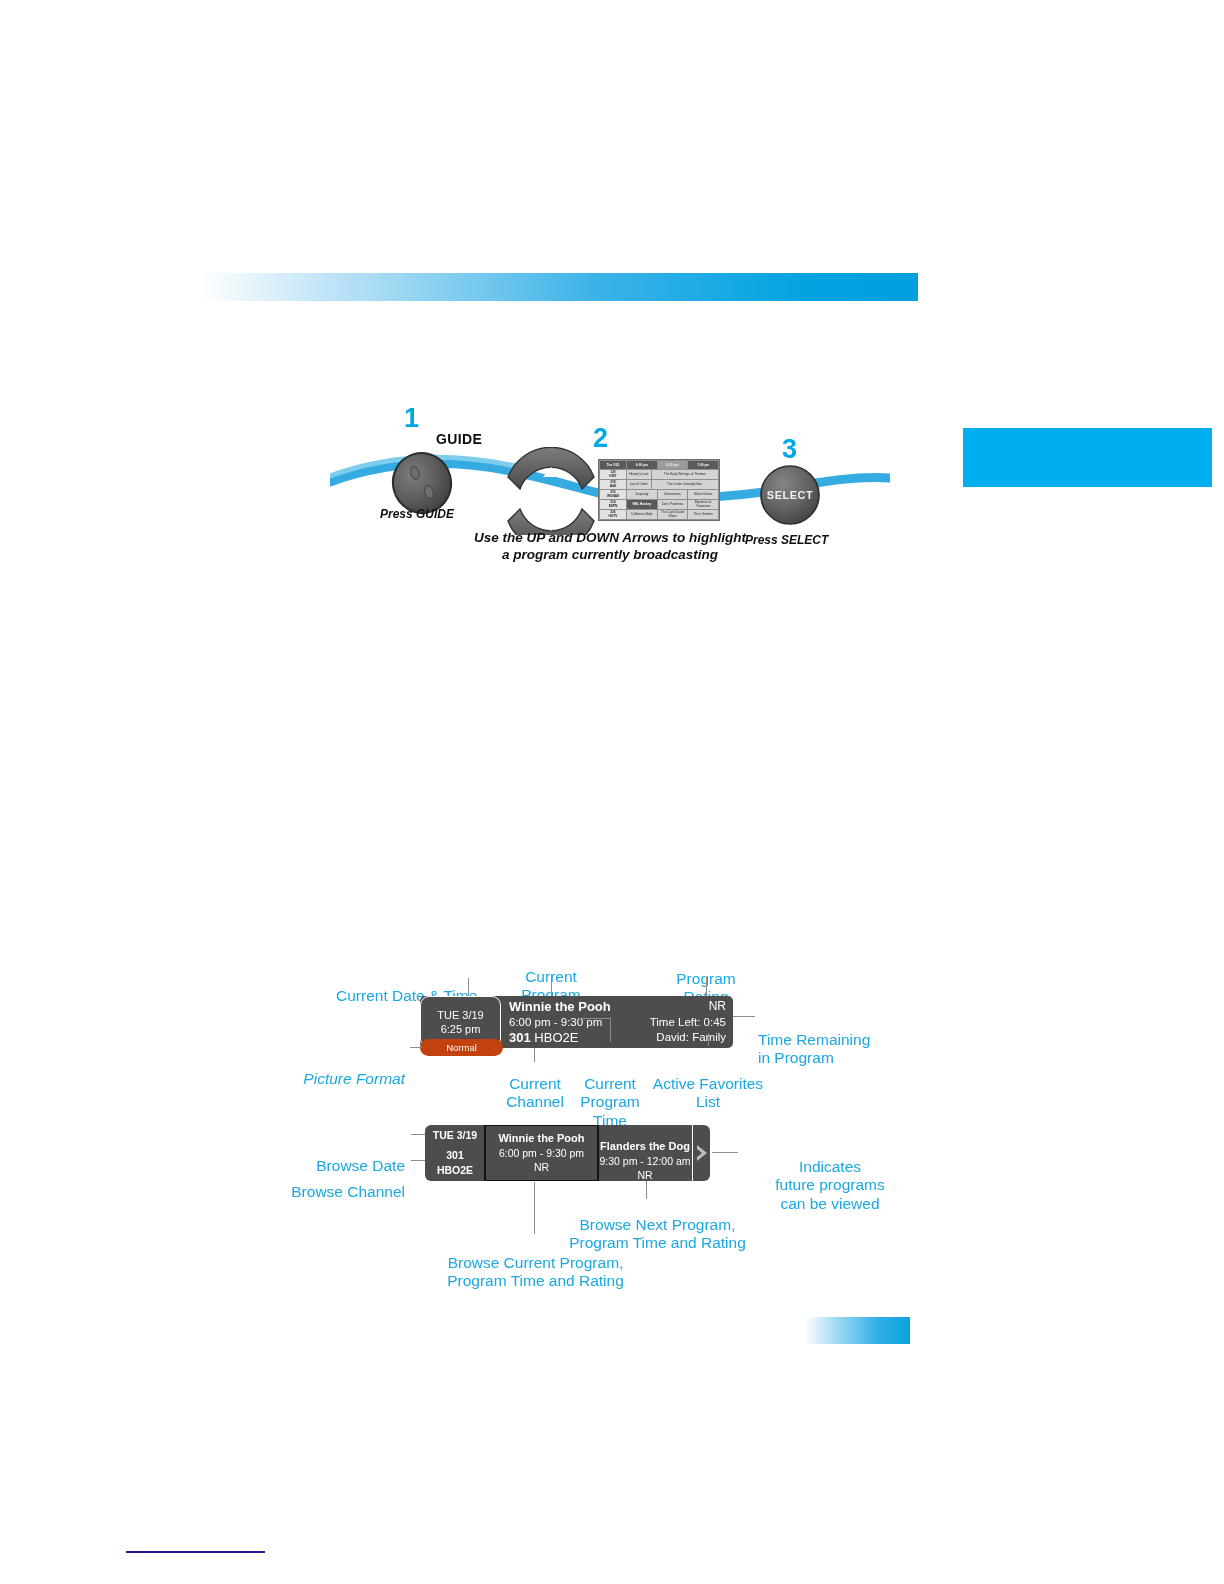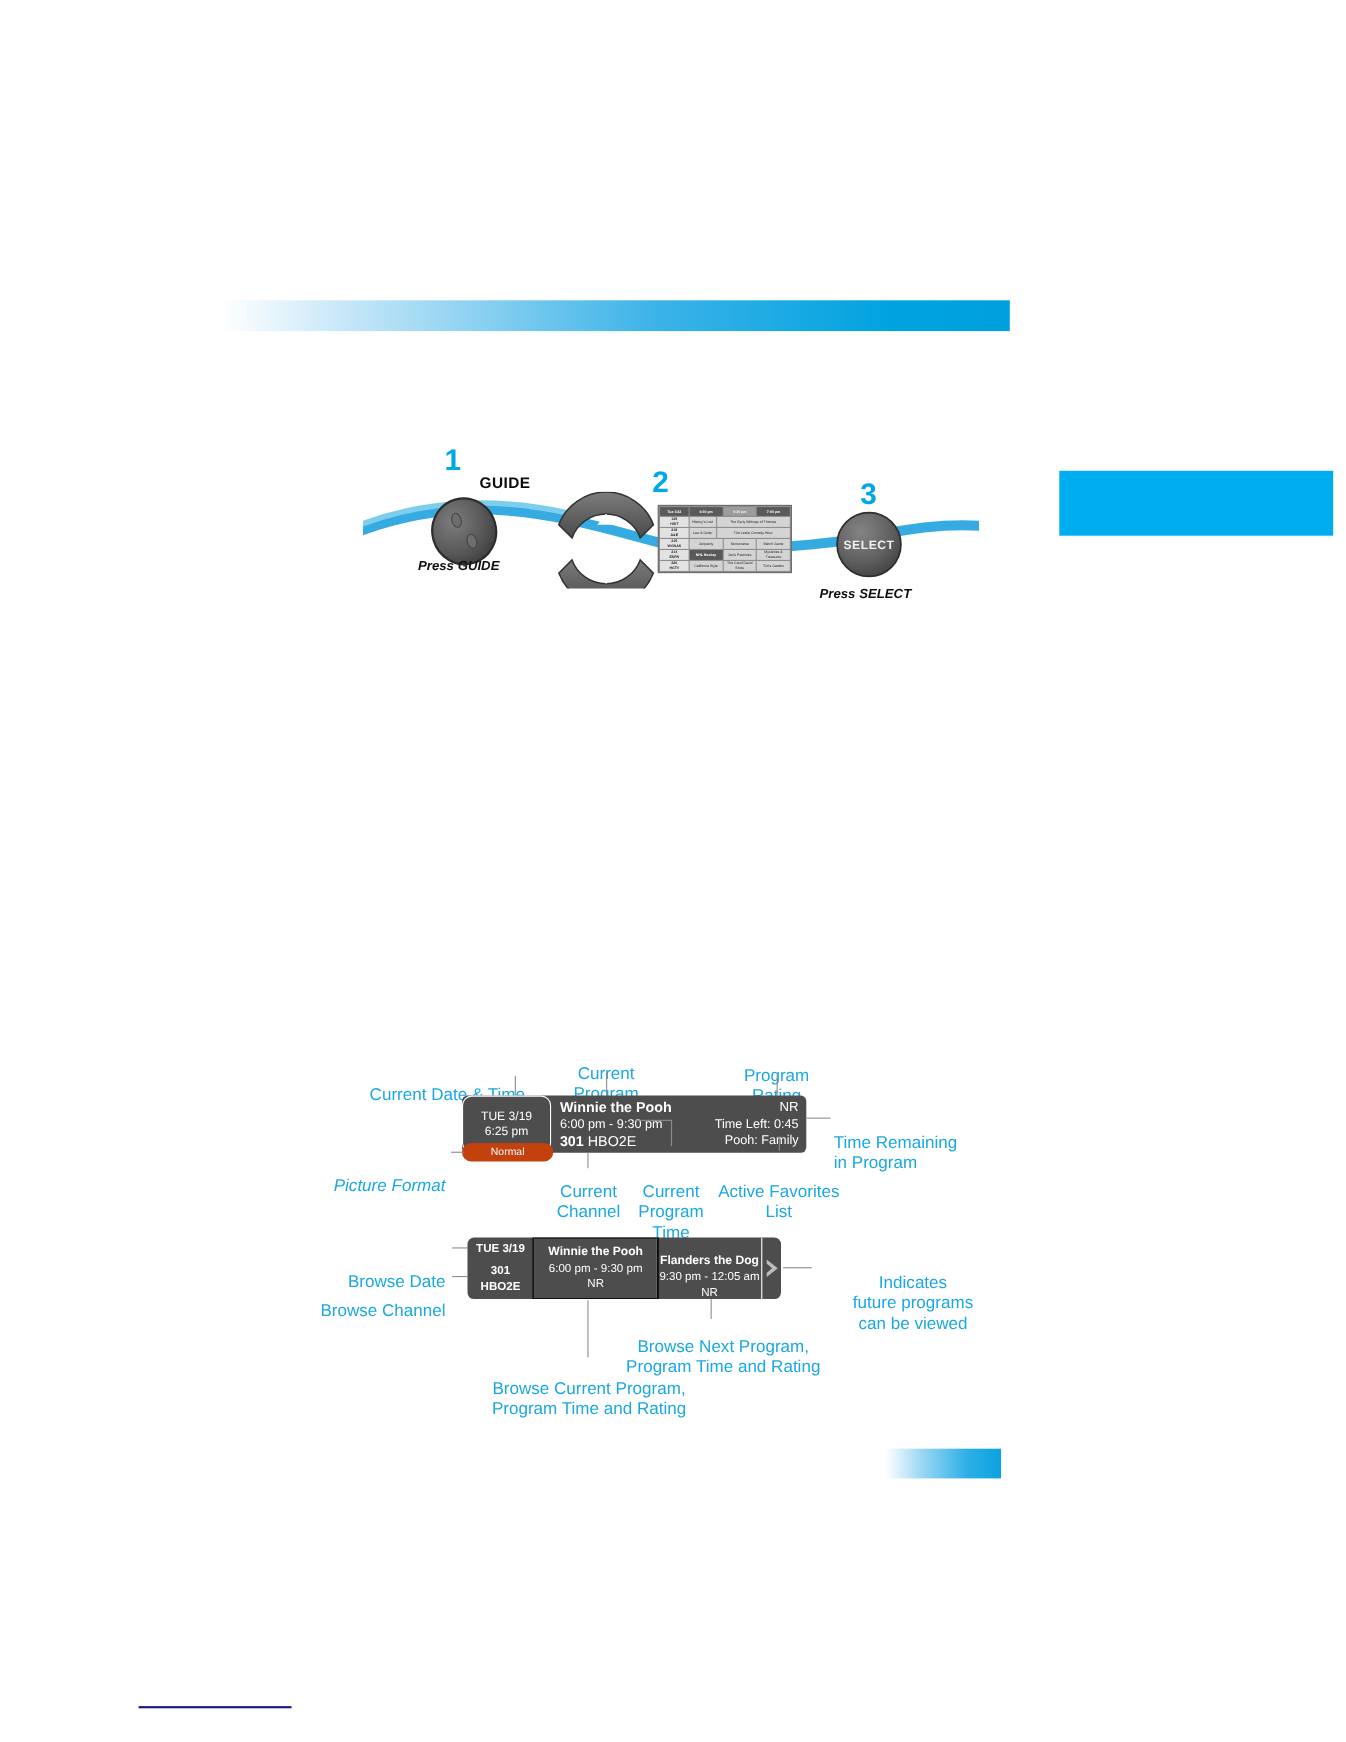--- a/index.html
+++ b/index.html
@@ -326,20 +326,23 @@
       <linearGradient id="arcg" x1="0" y1="0" x2="0" y2="1">
         <stop offset="0%" stop-color="#7c7c7c"></stop>
         <stop offset="100%" stop-color="#4a4a4a"></stop>
       </linearGradient>
     </defs>
     <path d="M6,30 A46,46 0 0,1 92,30 L80,42 A33,33 0 0,0 18,42 Z" fill="url(#arcg)" stroke="#333" stroke-width="1.4"></path>
     <polygon points="49,20 57,30 41,30" fill="#ffffff"></polygon>
     <path d="M6,74 A46,46 0 0,0 92,74 L80,62 A33,33 0 0,1 18,62 Z" fill="url(#arcg)" stroke="#333" stroke-width="1.4"></path>
     <polygon points="49,84 57,74 41,74" fill="#ffffff"></polygon>
   </svg>
+  <div class="multi-cap" style="left:140px; top:130px;">Use the UP and DOWN
+Arrows to highlight a
+program currently broadcasting</div>
 
   <div class="step-num" style="left:452px; top:36px;">3</div>
   <svg width="64" height="64" style="position:absolute; left:428px; top:63px;">
     <defs>
       <radialGradient id="sbtn" cx="38%" cy="30%" r="80%">
         <stop offset="0%" stop-color="#848484"></stop>
         <stop offset="55%" stop-color="#626262"></stop>
         <stop offset="100%" stop-color="#3e3e3e"></stop>
       </radialGradient>
     </defs>
@@ -422,21 +425,21 @@
   <div class="banner-main">
     <div class="bm-title">Winnie the Pooh</div>
     <div class="bm-time">6:00 pm - 9:30 pm</div>
     <div class="bm-chan">
       <b>301</b>
       <span>HBO2E</span>
     </div>
     <div class="banner-right">
       <div class="rating">NR</div>
       <div>Time Left: 0:45</div>
-      <div>Pooh: Family</div>
+      <div>David: Family</div>
     </div>
   </div>
 </div>
 
 <div class="pic-format">Normal</div>
 <div class="callout rgt" style="left:255px; top:1038px; width:150px;font-style:italic;">Picture Format</div>
 <div class="leader h" style="left:410px; top:1047px; width:12px;"></div>
 
 <div class="leader h" style="left:733px; top:1016px; width:22px;"></div>
 <div class="callout" style="left:758px; top:999px;">Time Remaining
@@ -468,21 +471,21 @@
     <span>301</span>
     <span>HBO2E</span>
   </div>
   <div class="br-prog current">
     <span class="p-title">Winnie the Pooh</span>
     <span>6:00 pm - 9:30 pm</span>
     <span>NR</span>
   </div>
   <div class="br-next">
     <span class="p-title">Flanders the Dog</span>
-    <span>9:30 pm - 12:05 am</span>
+    <span>9:30 pm - 12:00 am</span>
     <span>NR</span>
   </div>
   <div class="br-arrow">
     <span class="tri-outline"></span>
   </div>
 </div>
 
 <div class="leader h" style="left:712px; top:1152px; width:26px;"></div>
 <div class="callout ctr" style="left:740px; top:1126px; width:180px;">Indicates
 future programs

